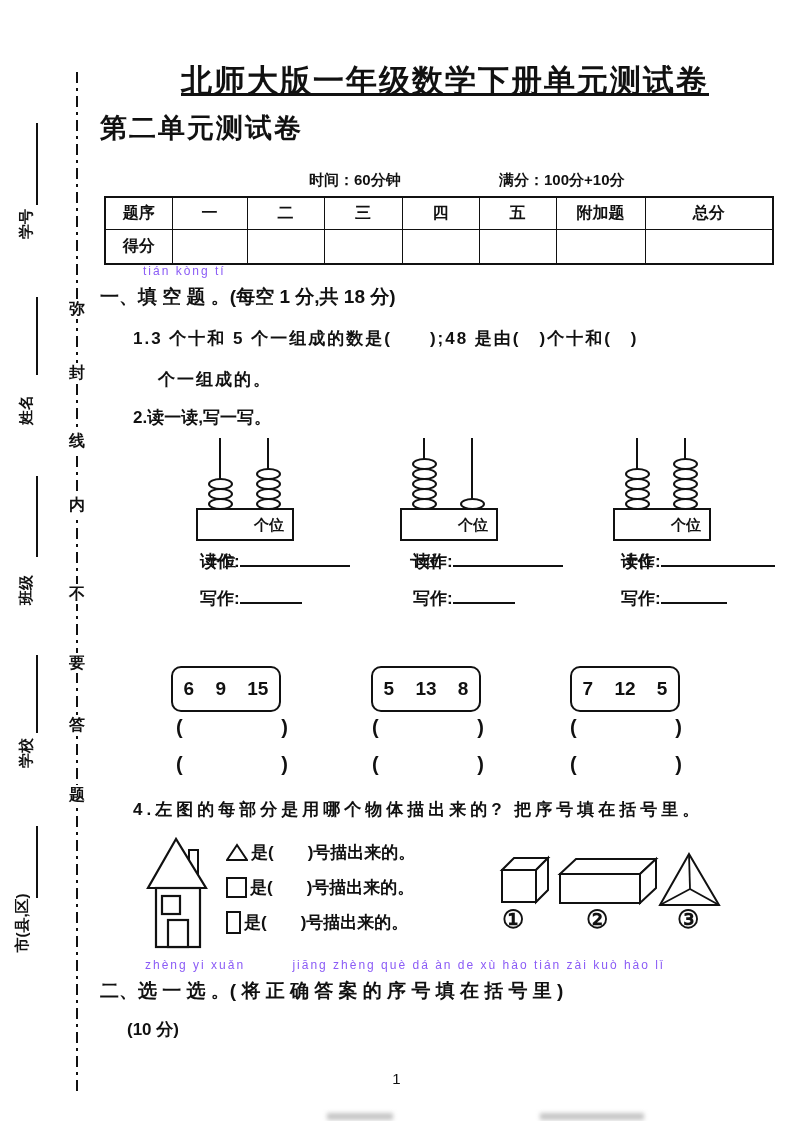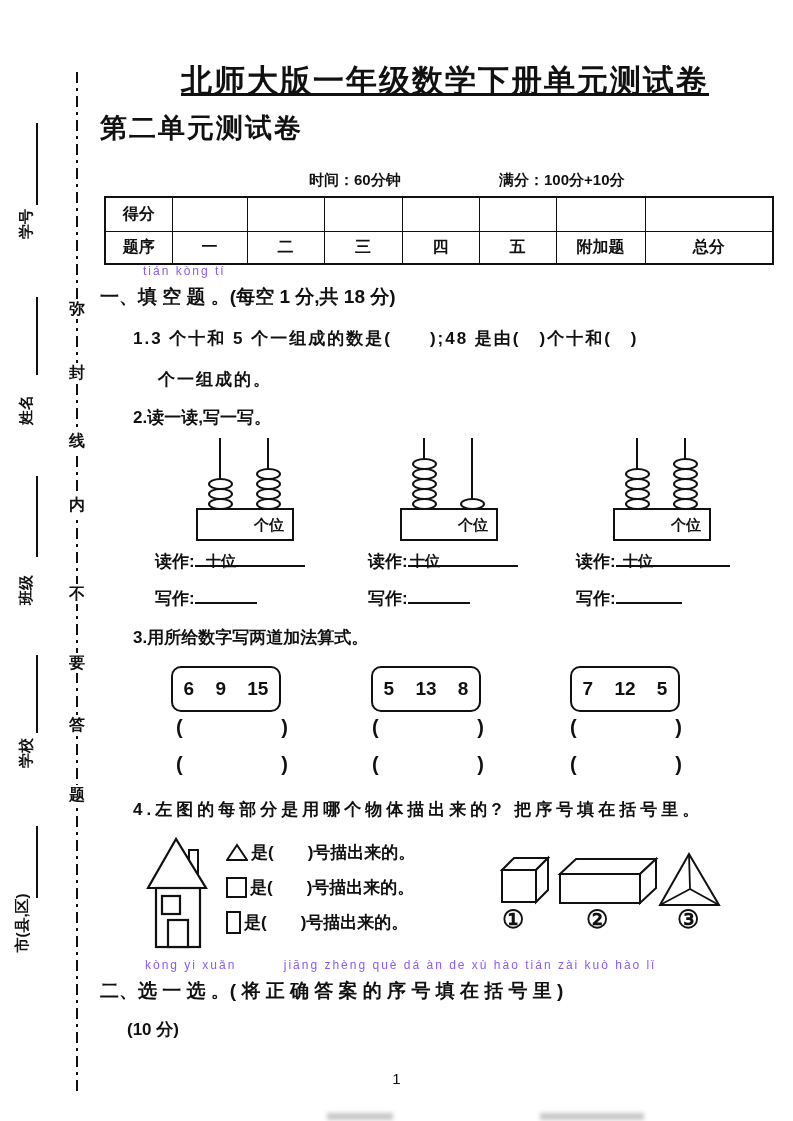--- a/index.html
+++ b/index.html
@@ -32,21 +32,21 @@
   
   .abacus{position:absolute;top:438px;width:98px;height:103px;}
   .rod{position:absolute;top:0;width:2px;height:70px;background:#111;}
   .rod-t{left:23px;}.rod-o{left:71px;}
   .beads{position:absolute;bottom:31px;width:26px;display:flex;flex-direction:column;align-items:center;}
   .beads-t{left:11px;}.beads-o{left:59px;}
   .bead{width:21px;height:8px;border:2px solid #111;border-radius:50%;background:#fff;margin-top:-2px;}
   .pv-box{position:absolute;bottom:0;left:0;display:flex;width:94px;height:29px;border:2px solid #111;background:#fff;}
   .pv-cell{flex:1;text-align:center;font-size:15px;font-weight:bold;line-height:29px;}
   .pv-cell:first-child{border-right:2px solid #0ea5e9;margin-top:36px;}
-  .rw-row{position:absolute;font-size:17px;font-weight:bold;white-space:nowrap;}
+  .rw-row{position:absolute;font-size:17px;font-weight:bold;white-space:nowrap;margin-left:45px;}
   
   .num-box{position:absolute;top:666px;width:106px;height:42px;border:2.5px solid #111;border-radius:10px;
     display:flex;align-items:center;justify-content:space-around;font-size:19px;font-weight:bold;}
   .paren-row{position:absolute;width:112px;display:flex;justify-content:space-between;
     font-size:20px;font-weight:bold;}
   
   .statement{position:absolute;left:226px;display:flex;align-items:center;gap:3px;
     font-size:17px;font-weight:bold;white-space:nowrap;text-align:center;}
   .shape-square{width:17px;height:17px;border:2px solid #111;}
   .shape-door{width:11px;height:19px;border:2px solid #111;}
@@ -92,39 +92,39 @@
       <col style="width:67px">
         <col style="width:75px">
         <col style="width:77px">
         <col style="width:78px">
       <col style="width:77px">
         <col style="width:77px">
         <col style="width:89px">
         <col style="width:128px">
     </colgroup>
     <tbody>
-        <tr style="height:34px">
-      <td>得分</td>
-      <td></td>
-      <td></td>
-      <td></td>
-      <td></td>
-      <td></td>
-      <td></td>
-      <td></td>
-    </tr>
-    <tr>
+        <tr>
       <td>题序</td>
       <td>一</td>
       <td>二</td>
       <td>三</td>
       <td>四</td>
       <td>五</td>
       <td>附加题</td>
       <td>总分</td>
+    </tr>
+    <tr style="height:34px">
+      <td>得分</td>
+      <td></td>
+      <td></td>
+      <td></td>
+      <td></td>
+      <td></td>
+      <td></td>
+      <td></td>
     </tr>
   </tbody>
     </table>
 
   <div class="pinyin" style="left:143px;top:264px">tián kòng  tí</div>
   <div class="sec-head" style="left:100px;top:284px">一、填 空 题 。(每空 1 分,共 18 分)</div>
 
   <div class="q-label" style="left:133px;top:327px;letter-spacing:2px">1.3 个十和 5 个一组成的数是(　　);48 是由(　)个十和(　)</div>
   <div class="q-label" style="left:158px;top:368px;letter-spacing:2px">个一组成的。</div>
 
@@ -195,21 +195,20 @@
     <span>读作:</span><span class="uline" style="width:110px"></span></div>
   <div class="rw-row" style="left:576px;top:550px">
     <span>读作:</span><span class="uline" style="width:114px"></span></div>
   <div class="rw-row" style="left:155px;top:587px">
     <span>写作:</span><span class="uline" style="width:62px"></span></div>
   <div class="rw-row" style="left:368px;top:587px">
     <span>写作:</span><span class="uline" style="width:62px"></span></div>
   <div class="rw-row" style="left:576px;top:587px">
     <span>写作:</span><span class="uline" style="width:66px"></span></div>
 
-  <div class="q-label" style="left:133px;top:626px">3.用所给数字写两道加法算式。</div>
   <div class="num-box" style="left:171px">
     <span>6</span>
       <span>9</span>
       <span>15</span>
   </div>
   <div class="num-box" style="left:371px">
     <span>5</span>
       <span>13</span>
       <span>8</span>
   </div>
@@ -282,21 +281,21 @@
     <polygon points="34,4 5,55 64,55" fill="#fff" stroke="#111" stroke-width="2"></polygon>
     <line x1="34" y1="4" x2="35" y2="39" stroke="#111" stroke-width="1.8"></line>
     <line x1="5" y1="55" x2="35" y2="39" stroke="#111" stroke-width="1.8"></line>
     <line x1="64" y1="55" x2="35" y2="39" stroke="#111" stroke-width="1.8"></line>
   </svg>
   <span class="circled-num" style="left:502px;top:905px">①</span>
   <span class="circled-num" style="left:586px;top:905px">②</span>
   <span class="circled-num" style="left:677px;top:905px">③</span>
 
   <div class="pinyin" style="left:145px;top:958px">
-    <span>kòng yi xuǎn</span>
+    <span>zhèng yi xuǎn</span>
     <span style="margin-left:42px">jiāng zhèng què dá àn de xù hào tián zài kuò hào lǐ</span>
   </div>
   <div class="sec-head" style="left:100px;top:978px">二、选 一 选 。( 将  正  确  答  案  的  序  号  填  在  括  号  里 )</div>
   <div class="q-label" style="left:127px;top:1018px">(10 分)</div>
 
   <div class="page-num">1</div>
 
   <div class="smudge" style="left:327px;top:1113px;width:66px"></div>
   <div class="smudge" style="left:540px;top:1113px;width:104px"></div>
 </div>

